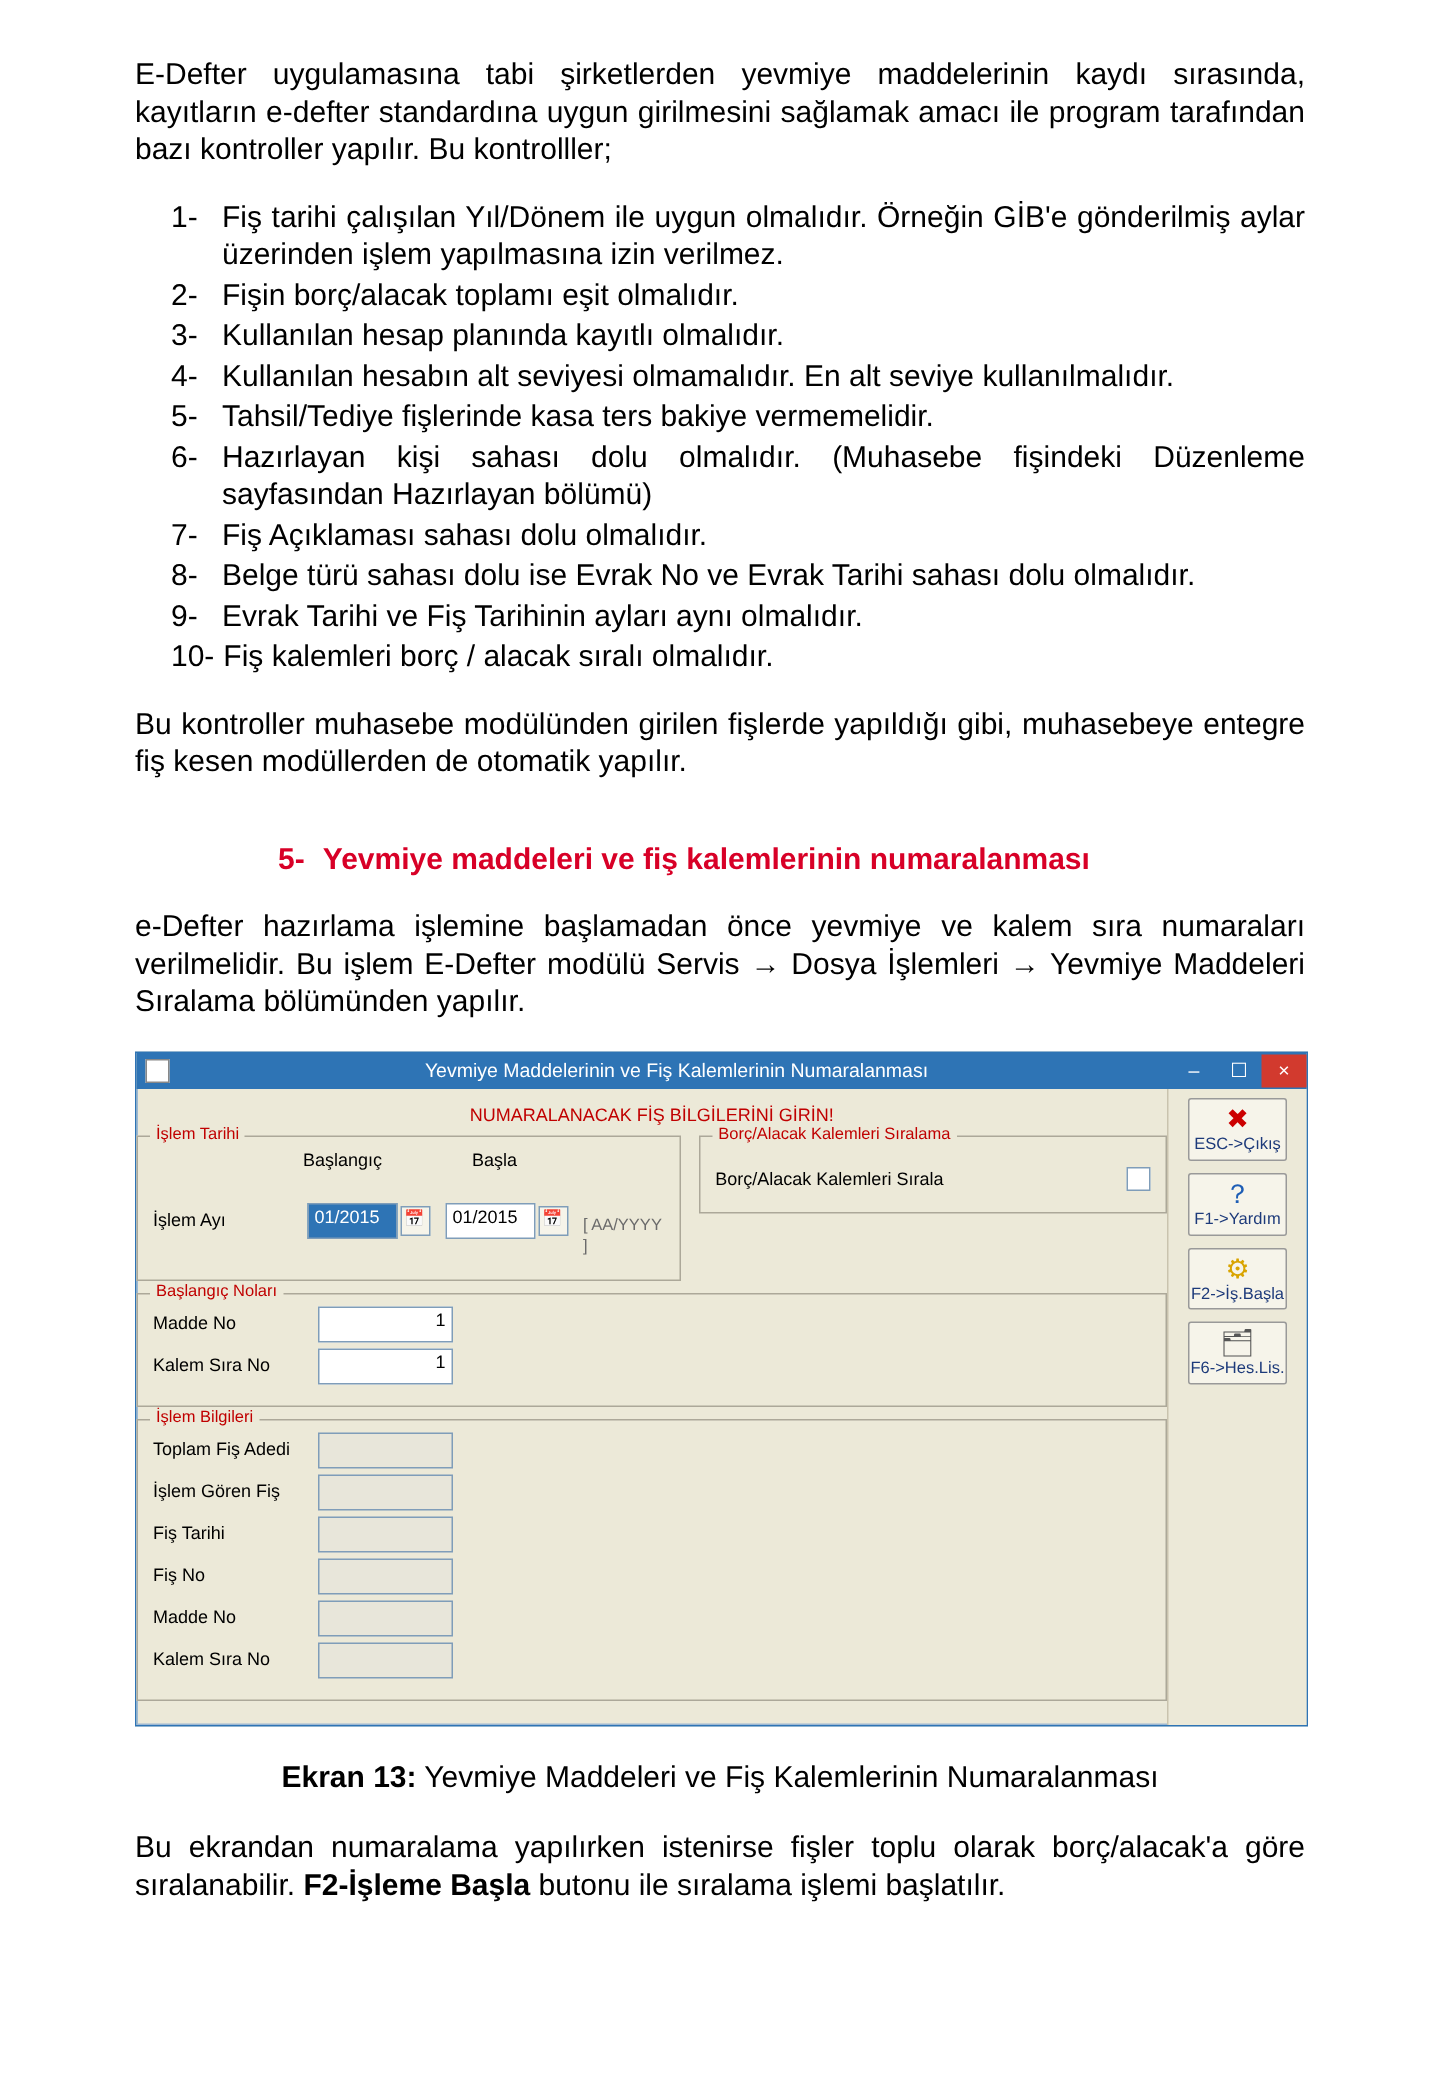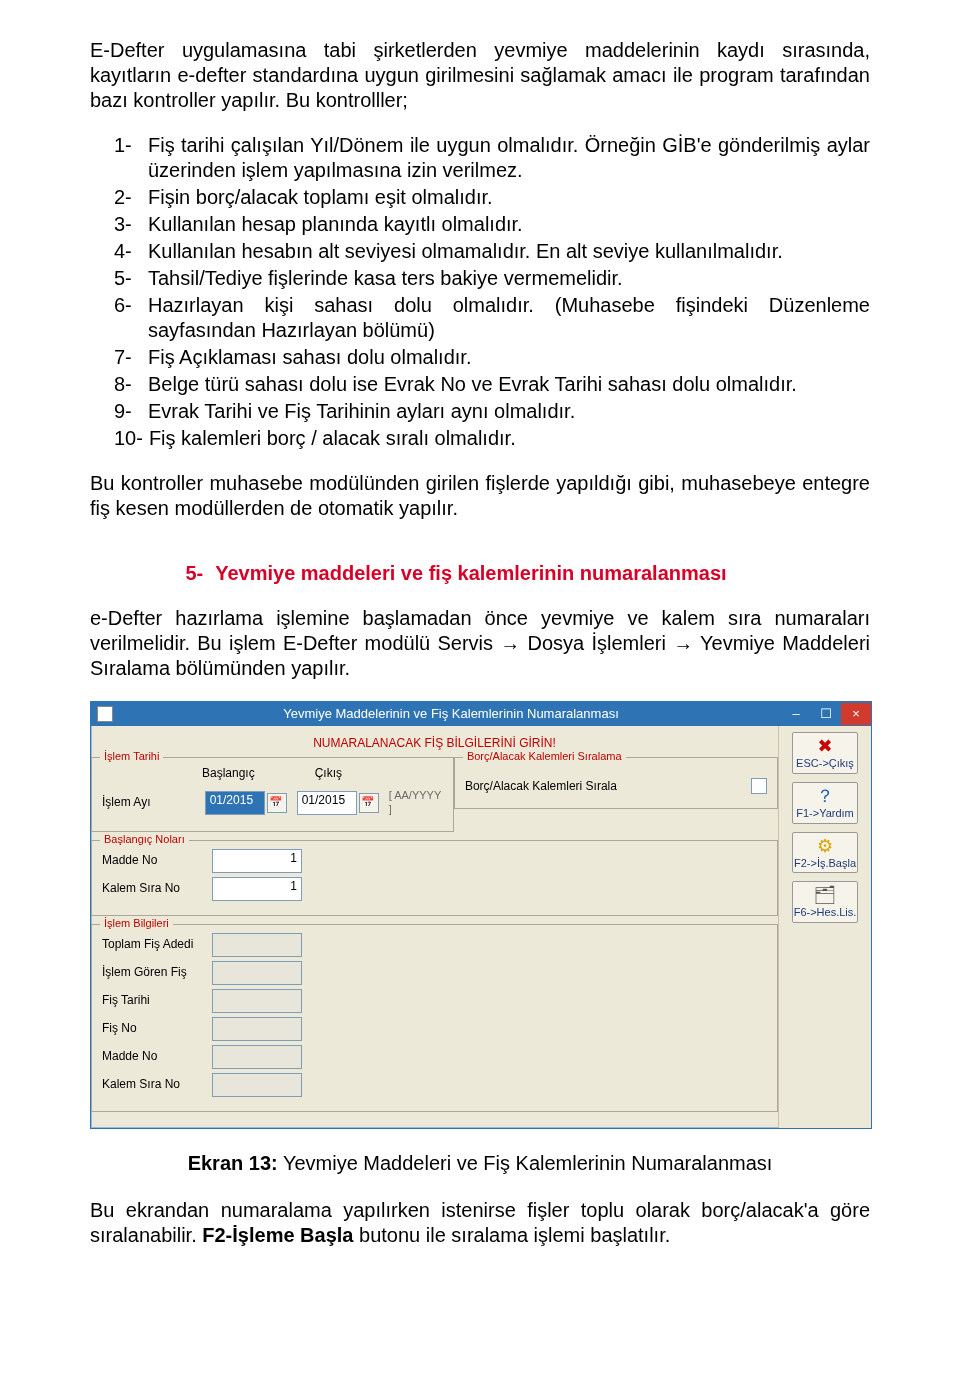--- a/index.html
+++ b/index.html
@@ -180,22 +180,22 @@
     gap:2px;
   }
   .calicon {
     width: 18px; height: 18px;
     border: 1px solid #7f9db9;
     background: #f6f4ea;
     display:inline-flex; align-items:center; justify-content:center;
     font-size: 11px;
     cursor: pointer;
   }
-  .hint { color:#6b6b6b; font-size:11px; }
-  .flexcols { display:flex; }
+  .hint { color:#6b6b6b; font-size:11px;margin-top:22px; }
+  .flexcols { display:flex; gap:12px; }
   .flexcols > .col { flex:1; }
   .cbx {
     width: 14px; height:14px;
     border: 1px solid #7f9db9;
     background:#fff;
     display:inline-block;
   }
   .sublabel { font-size:12px; }
   .colhead { font-size:12px; margin-bottom:4px; }
 </style>
@@ -269,21 +269,21 @@
     <div class="appbody">
       <div class="leftpane">
         <div class="red-header">NUMARALANACAK FİŞ BİLGİLERİNİ GİRİN!</div>
 
         <div class="flexcols">
           <div class="col">
             <div class="fieldset">
               <span class="legend">İşlem Tarihi</span>
               <div class="row" style="margin-left:100px; gap:60px;">
                 <span class="colhead">Başlangıç</span>
-                <span class="colhead">Çıkış</span>
+                <span class="colhead">Başla</span>
               </div>
               <div class="row">
                 <span class="label">İşlem Ayı</span>
                 <span class="datepick">
                   <span class="tbox w60 selected">01/2015</span>
                   <span class="calicon">📅</span>
                 </span>
                 <span class="datepick">
                   <span class="tbox w60">01/2015</span>
                   <span class="calicon">📅</span>

